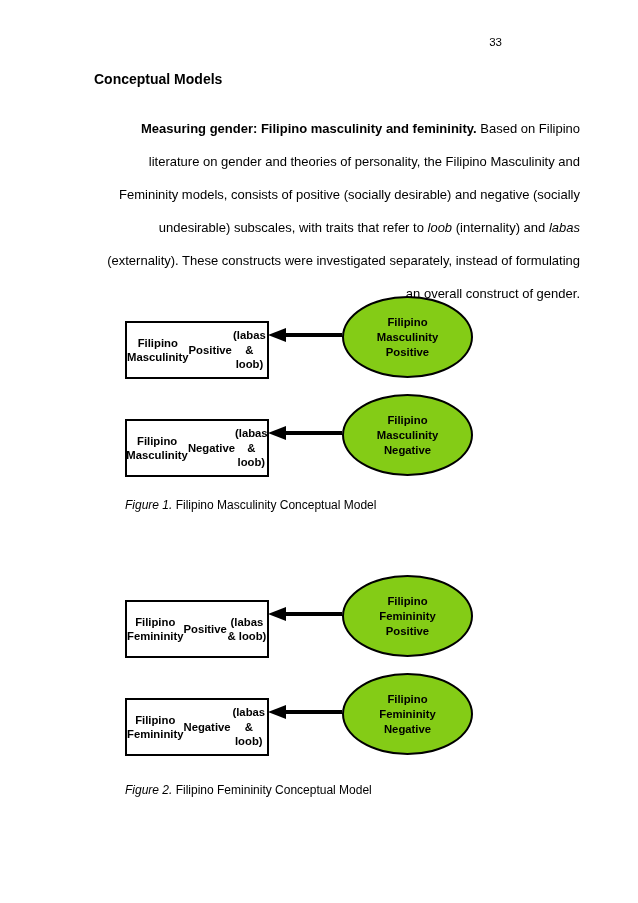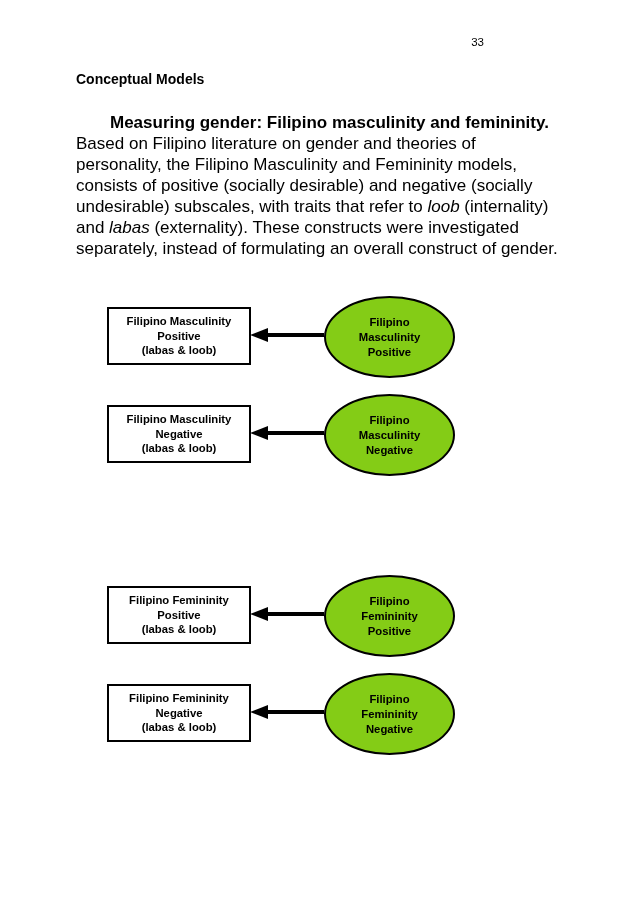--- a/index.html
+++ b/index.html
@@ -13,43 +13,44 @@
     position: relative;
     font-family: "Liberation Sans", sans-serif;
     color: #000000;
     overflow: hidden;
   }
   .page {
     position: relative;
     width: 556px;
     height: 903px;
     background: #ffffff;
+    margin-left: 18px;
   }
   .page-number {
     position: absolute;
     top: 36px;
     right: 72px;
     font-size: 11.5px;
     color: #000;
   }
   .section-heading {
     position: absolute;
     left: 76px;
     top: 71px;
     font-size: 14px;
     font-weight: bold;
   }
   .body-text {
     position: absolute;
     left: 76px;
     top: 112px;
     width: 486px;
-    font-size: 17px;
-    line-height: 21px;
-    text-align: left;
+    font-size: 13px;
+    line-height: 33px;
+    text-align: right;
   }
   .body-text .indent {
     display: inline-block;
     width: 34px;
   }
   .body-text b { font-weight: bold; }
   .body-text i { font-style: italic; }
 
   
   .figure {
@@ -61,27 +62,26 @@
   #figure-2 { top: 575px; }
 
   .model-row {
     position: relative;
     height: 98px;
     width: 486px;
   }
   .box {
     position: absolute;
     left: 31px;
-    top: 11px;
+    top: 25px;
     width: 140px;
     height: 54px;
     border: 2.4px solid #000;
     background: #fff;
     display: flex;
-    flex-direction: column;
     align-items: center;
     justify-content: center;
     font-size: 11.3px;
     font-weight: bold;
     line-height: 14.5px;
     text-align: center;
   }
   .box .italic { }
 
   .ellipse {
@@ -162,20 +162,23 @@
         <line x1="74" y1="7" x2="16" y2="7" stroke="#000" stroke-width="4"></line>
         <polygon points="0,7 18,0 18,14" fill="#000"></polygon>
       </svg>
       <div class="ellipse">
         <span>Filipino</span>
         <span>Masculinity</span>
         <span>Negative</span>
       </div>
     </div>
 
+    <div class="fig-caption" id="fig1-caption">
+      <span class="label">Figure 1.</span><span> Filipino Masculinity Conceptual Model</span>
+    </div>
   </div>
 
   <div class="figure" id="figure-2">
 
     <div class="model-row">
       <div class="box">
         <span>Filipino Femininity</span>
         <span>Positive</span>
         <span class="italic">(labas &amp; loob)</span>
       </div>
@@ -200,15 +203,18 @@
         <line x1="74" y1="7" x2="16" y2="7" stroke="#000" stroke-width="4"></line>
         <polygon points="0,7 18,0 18,14" fill="#000"></polygon>
       </svg>
       <div class="ellipse">
         <span>Filipino</span>
         <span>Femininity</span>
         <span>Negative</span>
       </div>
     </div>
 
+    <div class="fig-caption" id="fig2-caption">
+      <span class="label">Figure 2.</span><span> Filipino Femininity Conceptual Model</span>
+    </div>
   </div>
 
 </div>
 
 </body></html>

